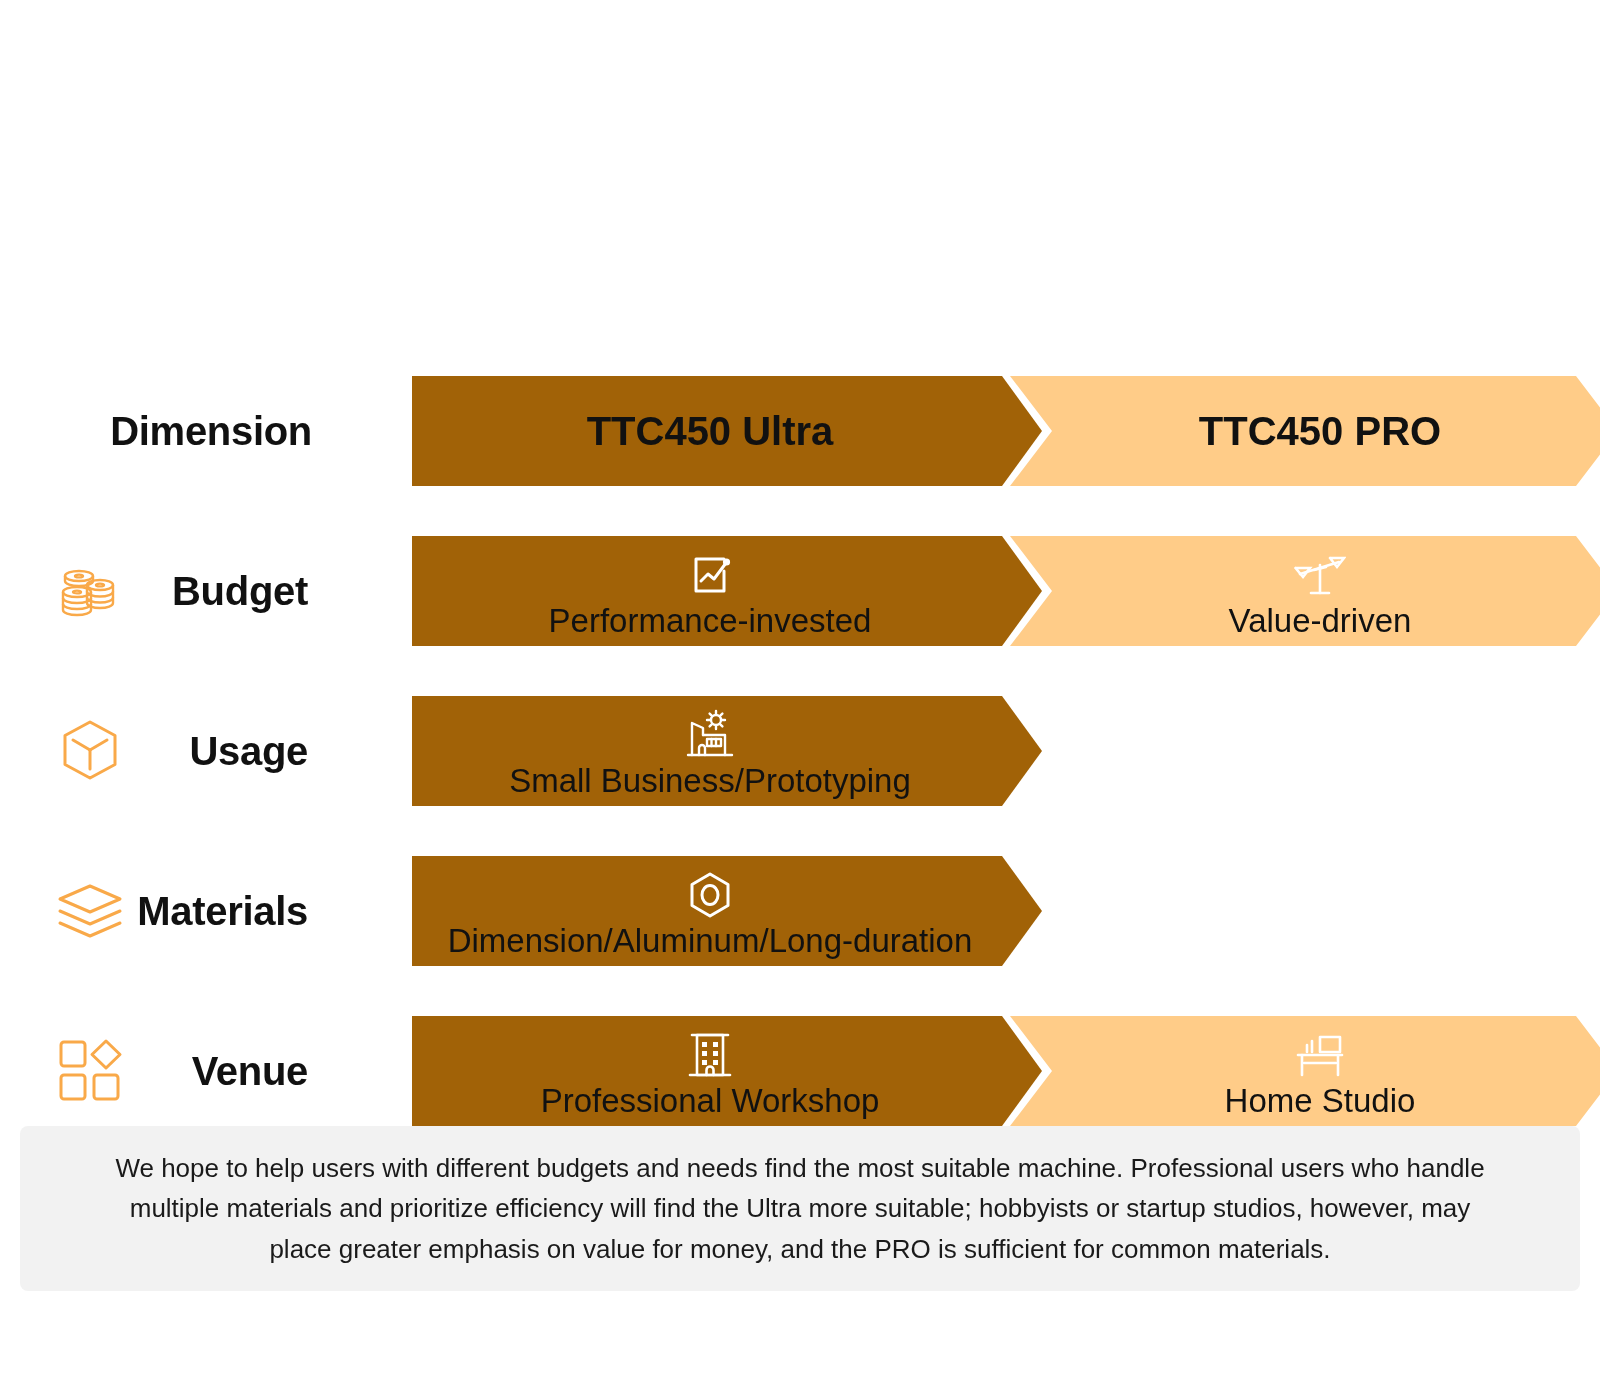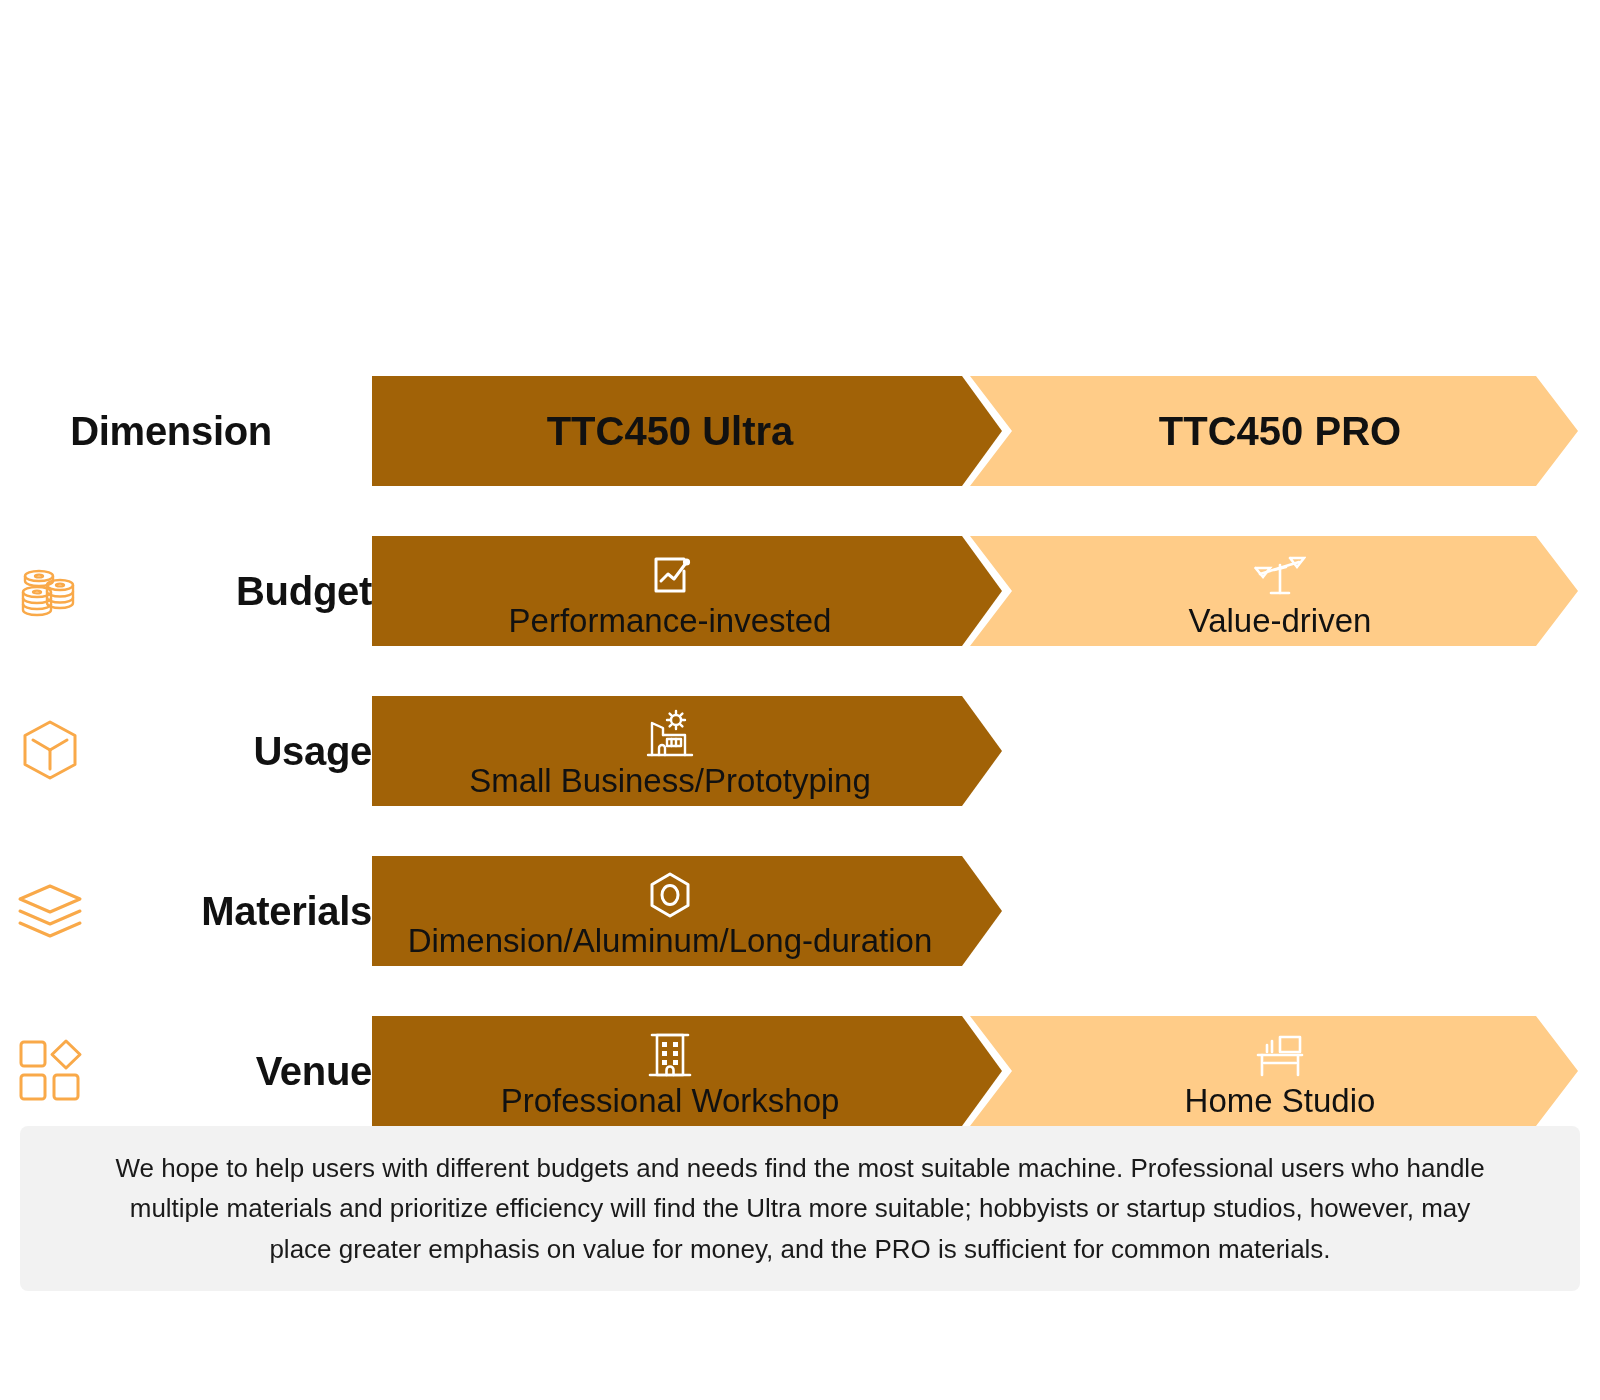--- a/index.html
+++ b/index.html
@@ -24,32 +24,34 @@
     left: 0;
     top: 376px;
     width: 1600px;
   }
   .row {
     position: relative;
     height: 126px;
     margin-bottom: 34px;
     display: flex;
     align-items: center;
+    margin-left: 40px;
   }
 
   
   .label-zone {
     position: absolute;
     left: 0;
     top: 0;
     width: 372px;
     height: 110px;
     display: flex;
     align-items: center;
     justify-content: flex-end;
+    padding-right: 104px;
     gap: 0;
   }
   .row-icon {
     position: absolute;
     left: 14px;
     top: 50%;
     transform: translateY(-50%);
     width: 72px;
     height: 72px;
     display: flex;

